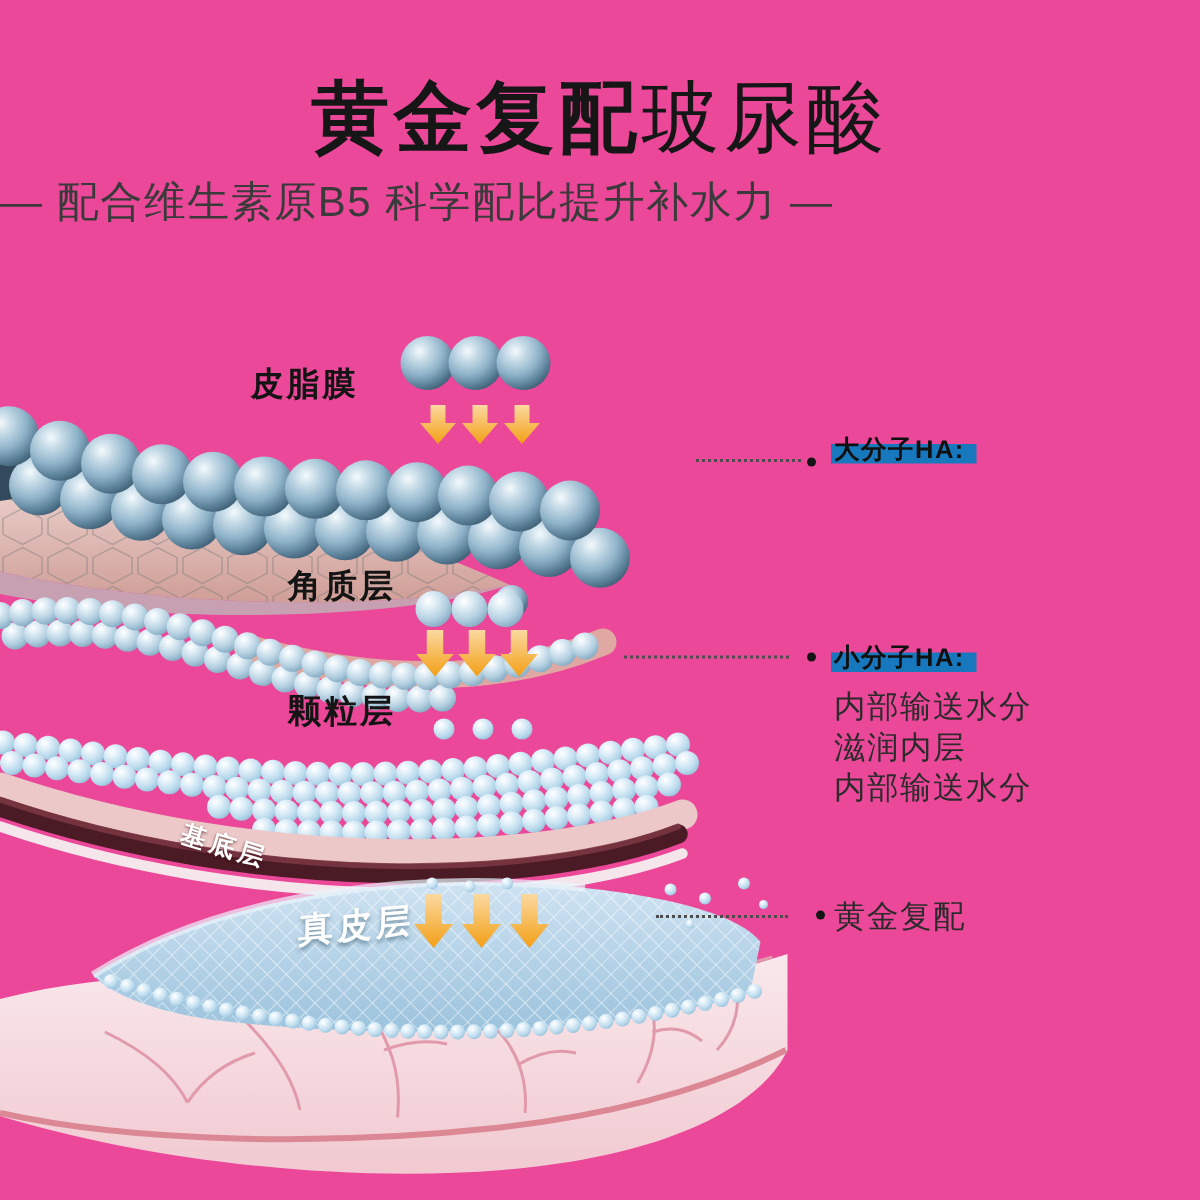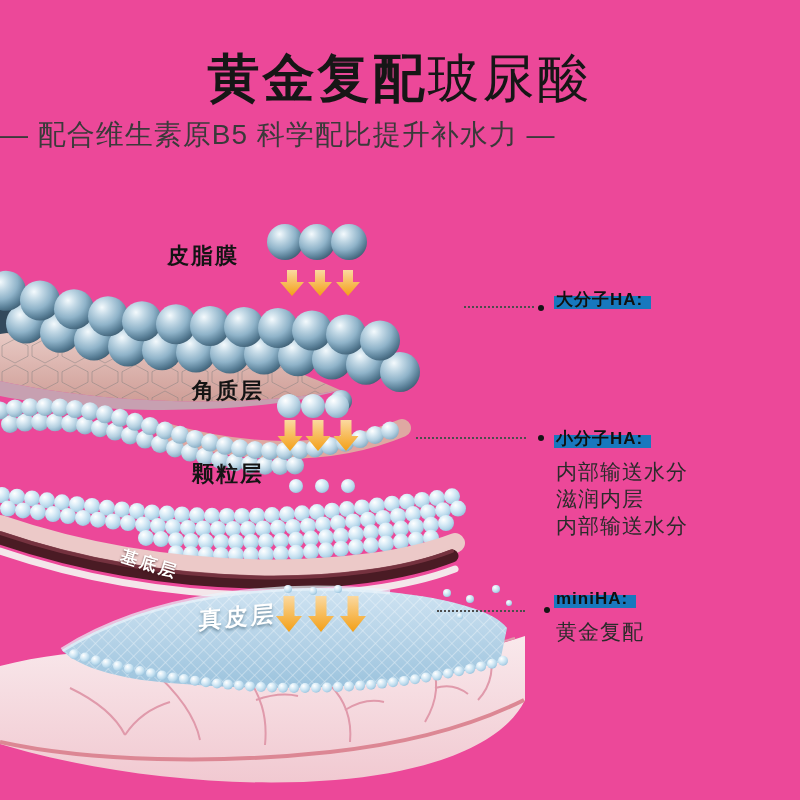--- a/index.html
+++ b/index.html
@@ -460,22 +460,18 @@
       <span class="ht">小分子HA:</span>
     </div>
     <div class="anno-body">
       <div>内部输送水分</div>
       <div>滋润内层</div>
       <div>内部输送水分</div>
     </div>
   </div>
 
   <div class="anno" id="anno-3">
-    <div class="anno-heading">
-      <div class="hl-bar"></div>
-      <span class="ht">miniHA:</span>
-    </div>
     <div class="anno-body">
       <div>黄金复配</div>
     </div>
   </div>
 
 </div>
 
 </body></html>

